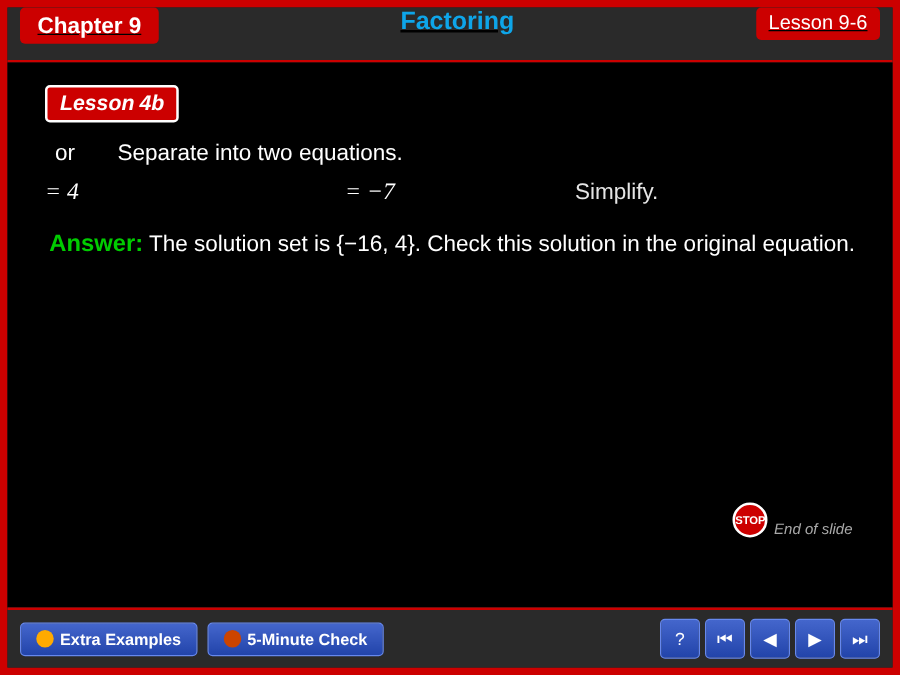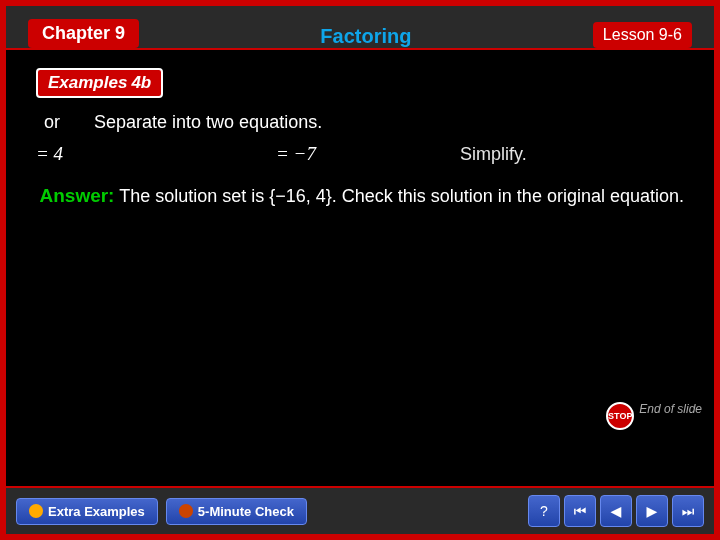--- a/index.html
+++ b/index.html
@@ -16,26 +16,27 @@
       width: 720px;
       height: 540px;
       border: 6px solid #cc0000;
       position: relative;
       background: #1a1a1a;
     }
 
     
     .header {
       display: flex;
-      align-items: flex-end;
+      align-items: flex-start;
       justify-content: space-between;
       background: #2a2a2a;
       height: 44px;
-      padding: 0 22px;
+      padding: 0 10px;
       border-bottom: 2px solid #cc0000;
+      text-decoration: underline;
     }
 
     .header-chapter {
       background: #cc0000;
       color: #fff;
       font-weight: bold;
       font-size: 18px;
       padding: 4px 14px;
       border-radius: 4px;
     }
@@ -217,23 +218,23 @@
       justify-content: center;
       cursor: pointer;
       color: #fff;
       font-size: 14px;
     }
 
     
     .end-of-slide {
       position: absolute;
       bottom: 56px;
-      right: 12px;
-      display: flex;
-      align-items: flex-start;
+      right: 32px;
+      display: flex;
+      align-items: flex-end;
       gap: 5px;
     }
 
     .stop-icon {
       width: 28px;
       height: 28px;
       background: #cc0000;
       border-radius: 50%;
       display: flex;
       align-items: center;
@@ -265,21 +266,21 @@
   <div class="header">
     <div class="header-chapter">Chapter 9</div>
     <div class="header-title">Factoring</div>
     <div class="header-lesson">Lesson 9-6</div>
   </div>
 
   <div class="content">
 
     
     <div class="example-badge">
-      <span class="ex-label" style="font-style:italic;">Examples</span>
+      <span class="ex-label" style="font-style:italic;">Lesson</span>
       <span class="ex-num">4b</span>
     </div>
 
     
     <div class="math-row">
       <span class="math-or">or</span>
       <span class="math-label">Separate into two equations.</span>
     </div>
 
     

